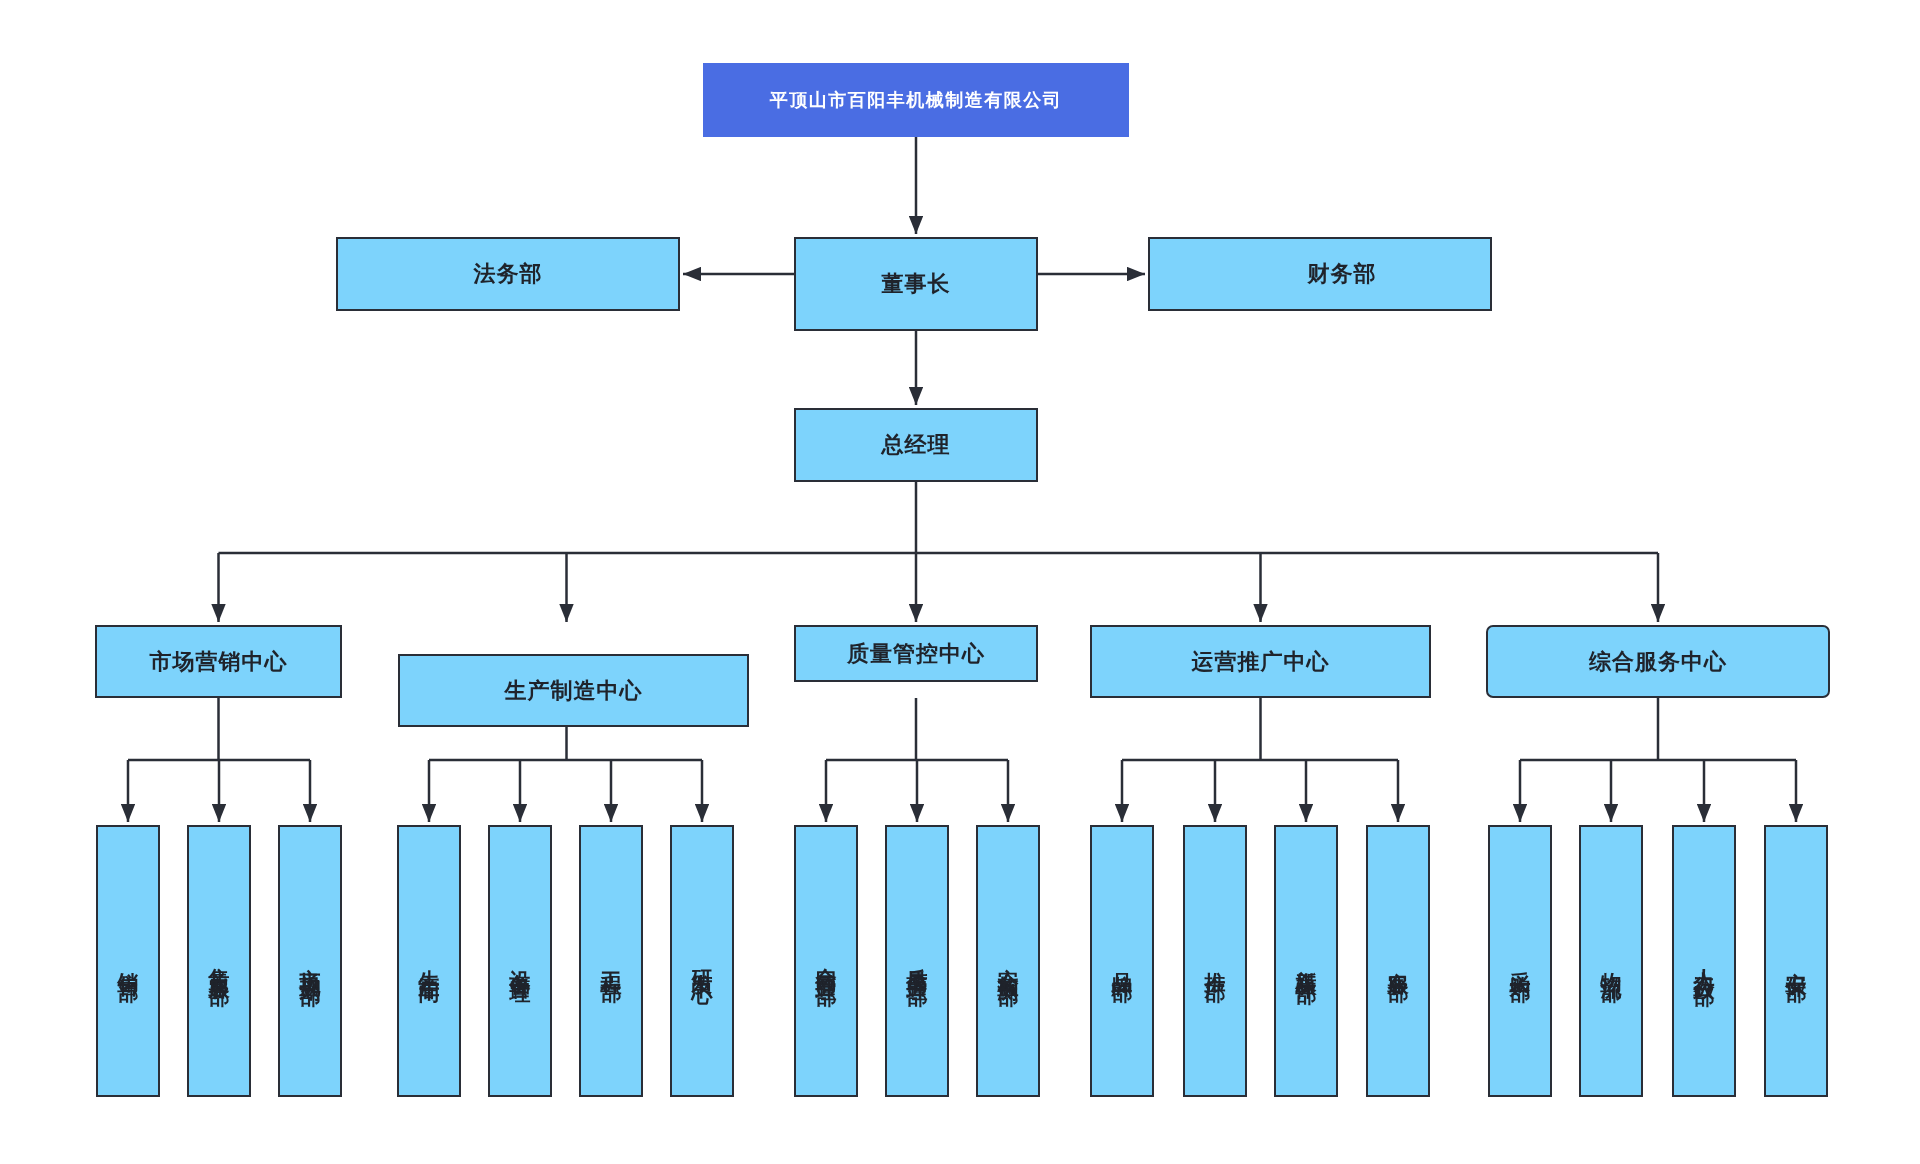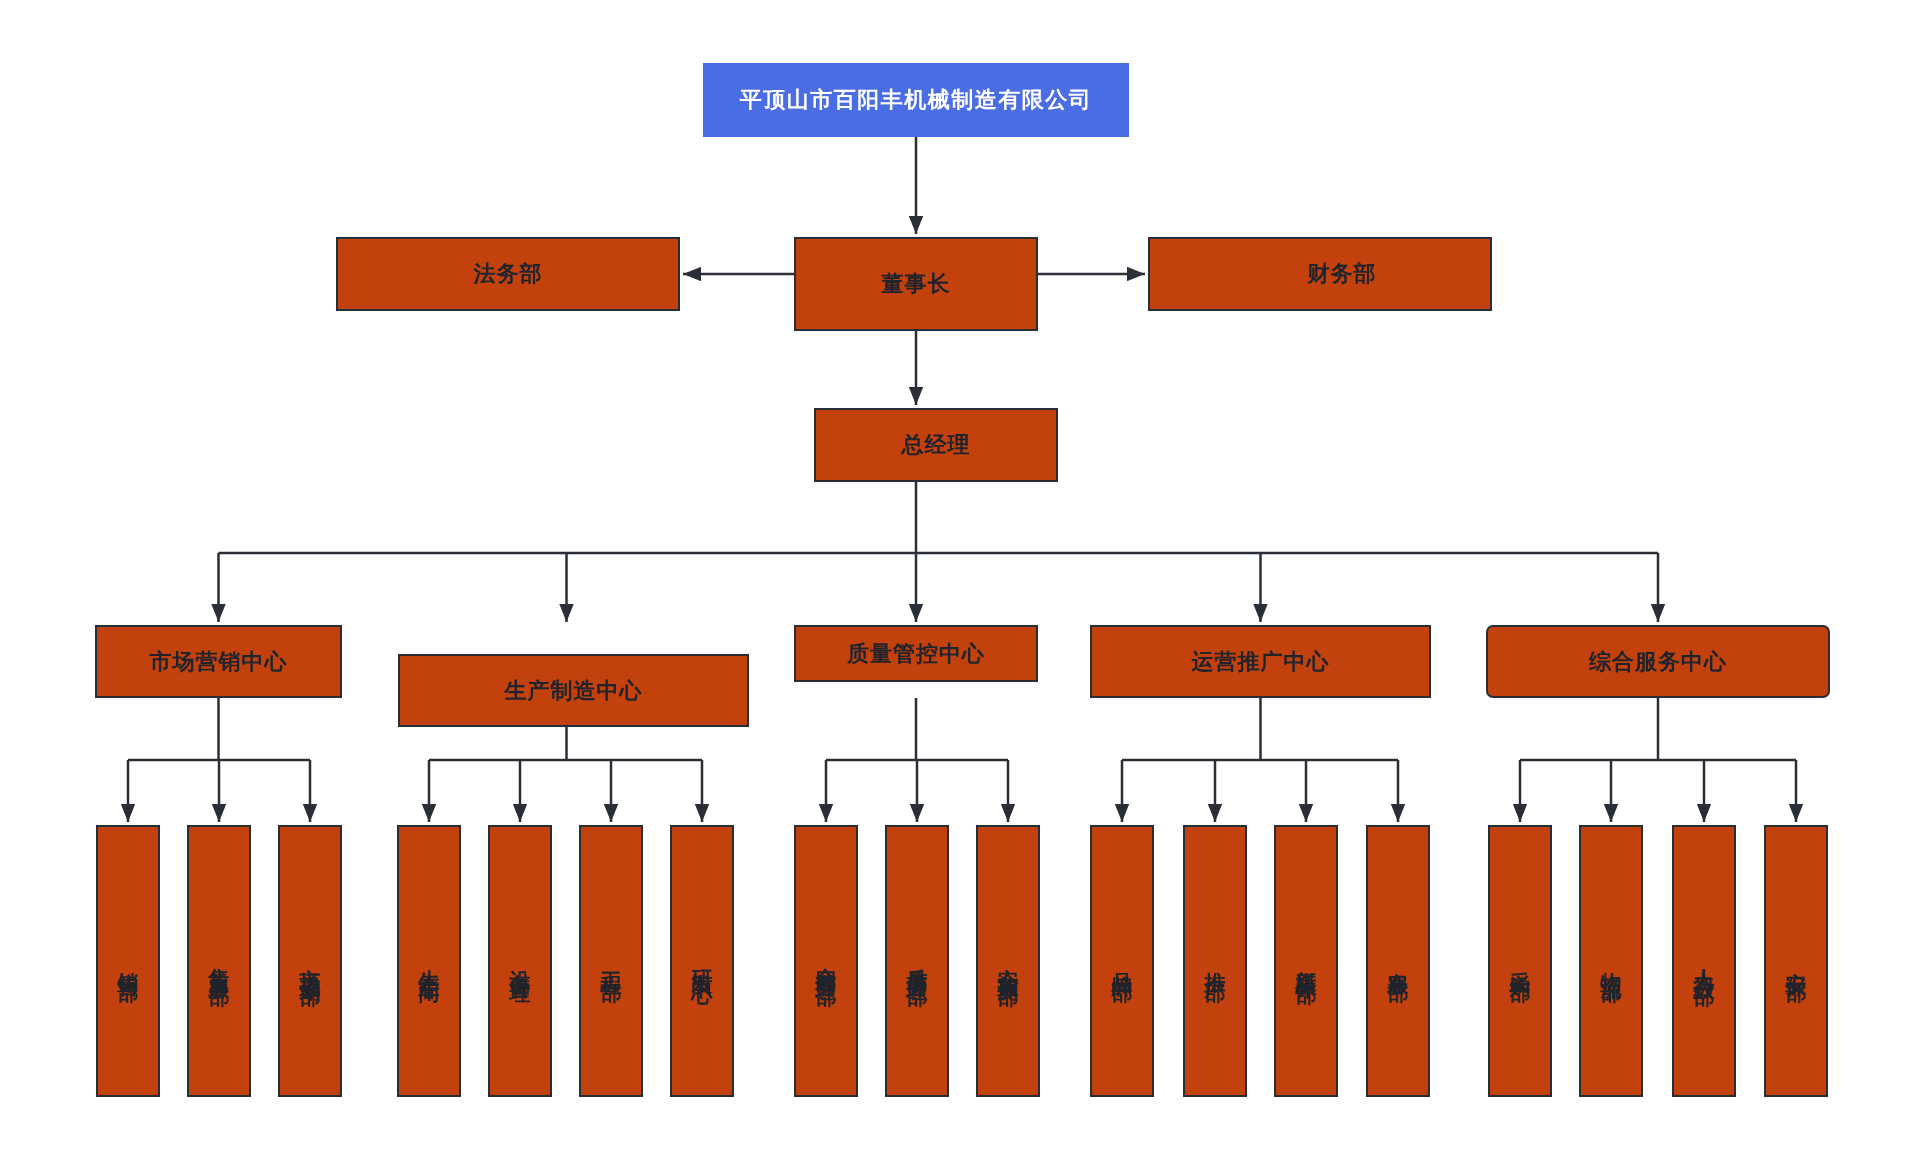--- a/index.html
+++ b/index.html
@@ -12,36 +12,36 @@
     overflow: hidden;
   }
   .wires {
     position: absolute;
     left: 0; top: 0;
     width: 1920px; height: 1164px;
   }
   .node {
     position: absolute;
     box-sizing: border-box;
-    background: #c2410c;
+    background: #7dd3fc;
     border: 2.5px solid #2a2e37;
     display: flex;
     align-items: center;
     justify-content: center;
     color: #1f232b;
     font-weight: 700;
     font-size: 22px;
     letter-spacing: 1px;
     text-align: center;
   }
   .node.root {
     background: #4a6de3;
     border: none;
     color: #ffffff;
-    font-size: 22px;
+    font-size: 18px;
     letter-spacing: 1.5px;
   }
   .node.leaf {
     writing-mode: vertical-rl;
     text-orientation: upright;
     font-size: 21px;
     letter-spacing: 4px;
   }
 </style>
 </head>
@@ -106,21 +106,21 @@
       <line x1="1796" y1="760" x2="1796" y2="822" marker-end="url(#ah)"></line>
     </g>
   </svg>
 
   <div class="node root" style="left:703px; top:63px; width:426px; height:74px;">平顶山市百阳丰机械制造有限公司</div>
 
   <div class="node" style="left:336px; top:237px; width:344px; height:74px;">法务部</div>
   <div class="node" style="left:794px; top:237px; width:244px; height:94px;">董事长</div>
   <div class="node" style="left:1148px; top:237px; width:344px; height:74px;padding-left:44px;">财务部</div>
 
-  <div class="node" style="left:814px; top:408px; width:244px; height:74px;">总经理</div>
+  <div class="node" style="left:794px; top:408px; width:244px; height:74px;">总经理</div>
 
   <div class="node" style="left:95px; top:625px; width:247px; height:73px;">市场营销中心</div>
   <div class="node" style="left:398px; top:654px; width:351px; height:73px;text-align:center;">生产制造中心</div>
   <div class="node" style="left:794px; top:625px; width:244px; height:57px;">质量管控中心</div>
   <div class="node" style="left:1090px; top:625px; width:341px; height:73px;">运营推广中心</div>
   <div class="node" style="left:1486px; top:625px; width:344px; height:73px;border-radius:7px;">综合服务中心</div>
 
   <div class="node leaf" style="left:96px;  top:825px; width:64px; height:272px;">销售部</div>
   <div class="node leaf" style="left:187px; top:825px; width:64px; height:272px;">售前客服部</div>
   <div class="node leaf" style="left:278px; top:825px; width:64px; height:272px;">市场规划部</div>

